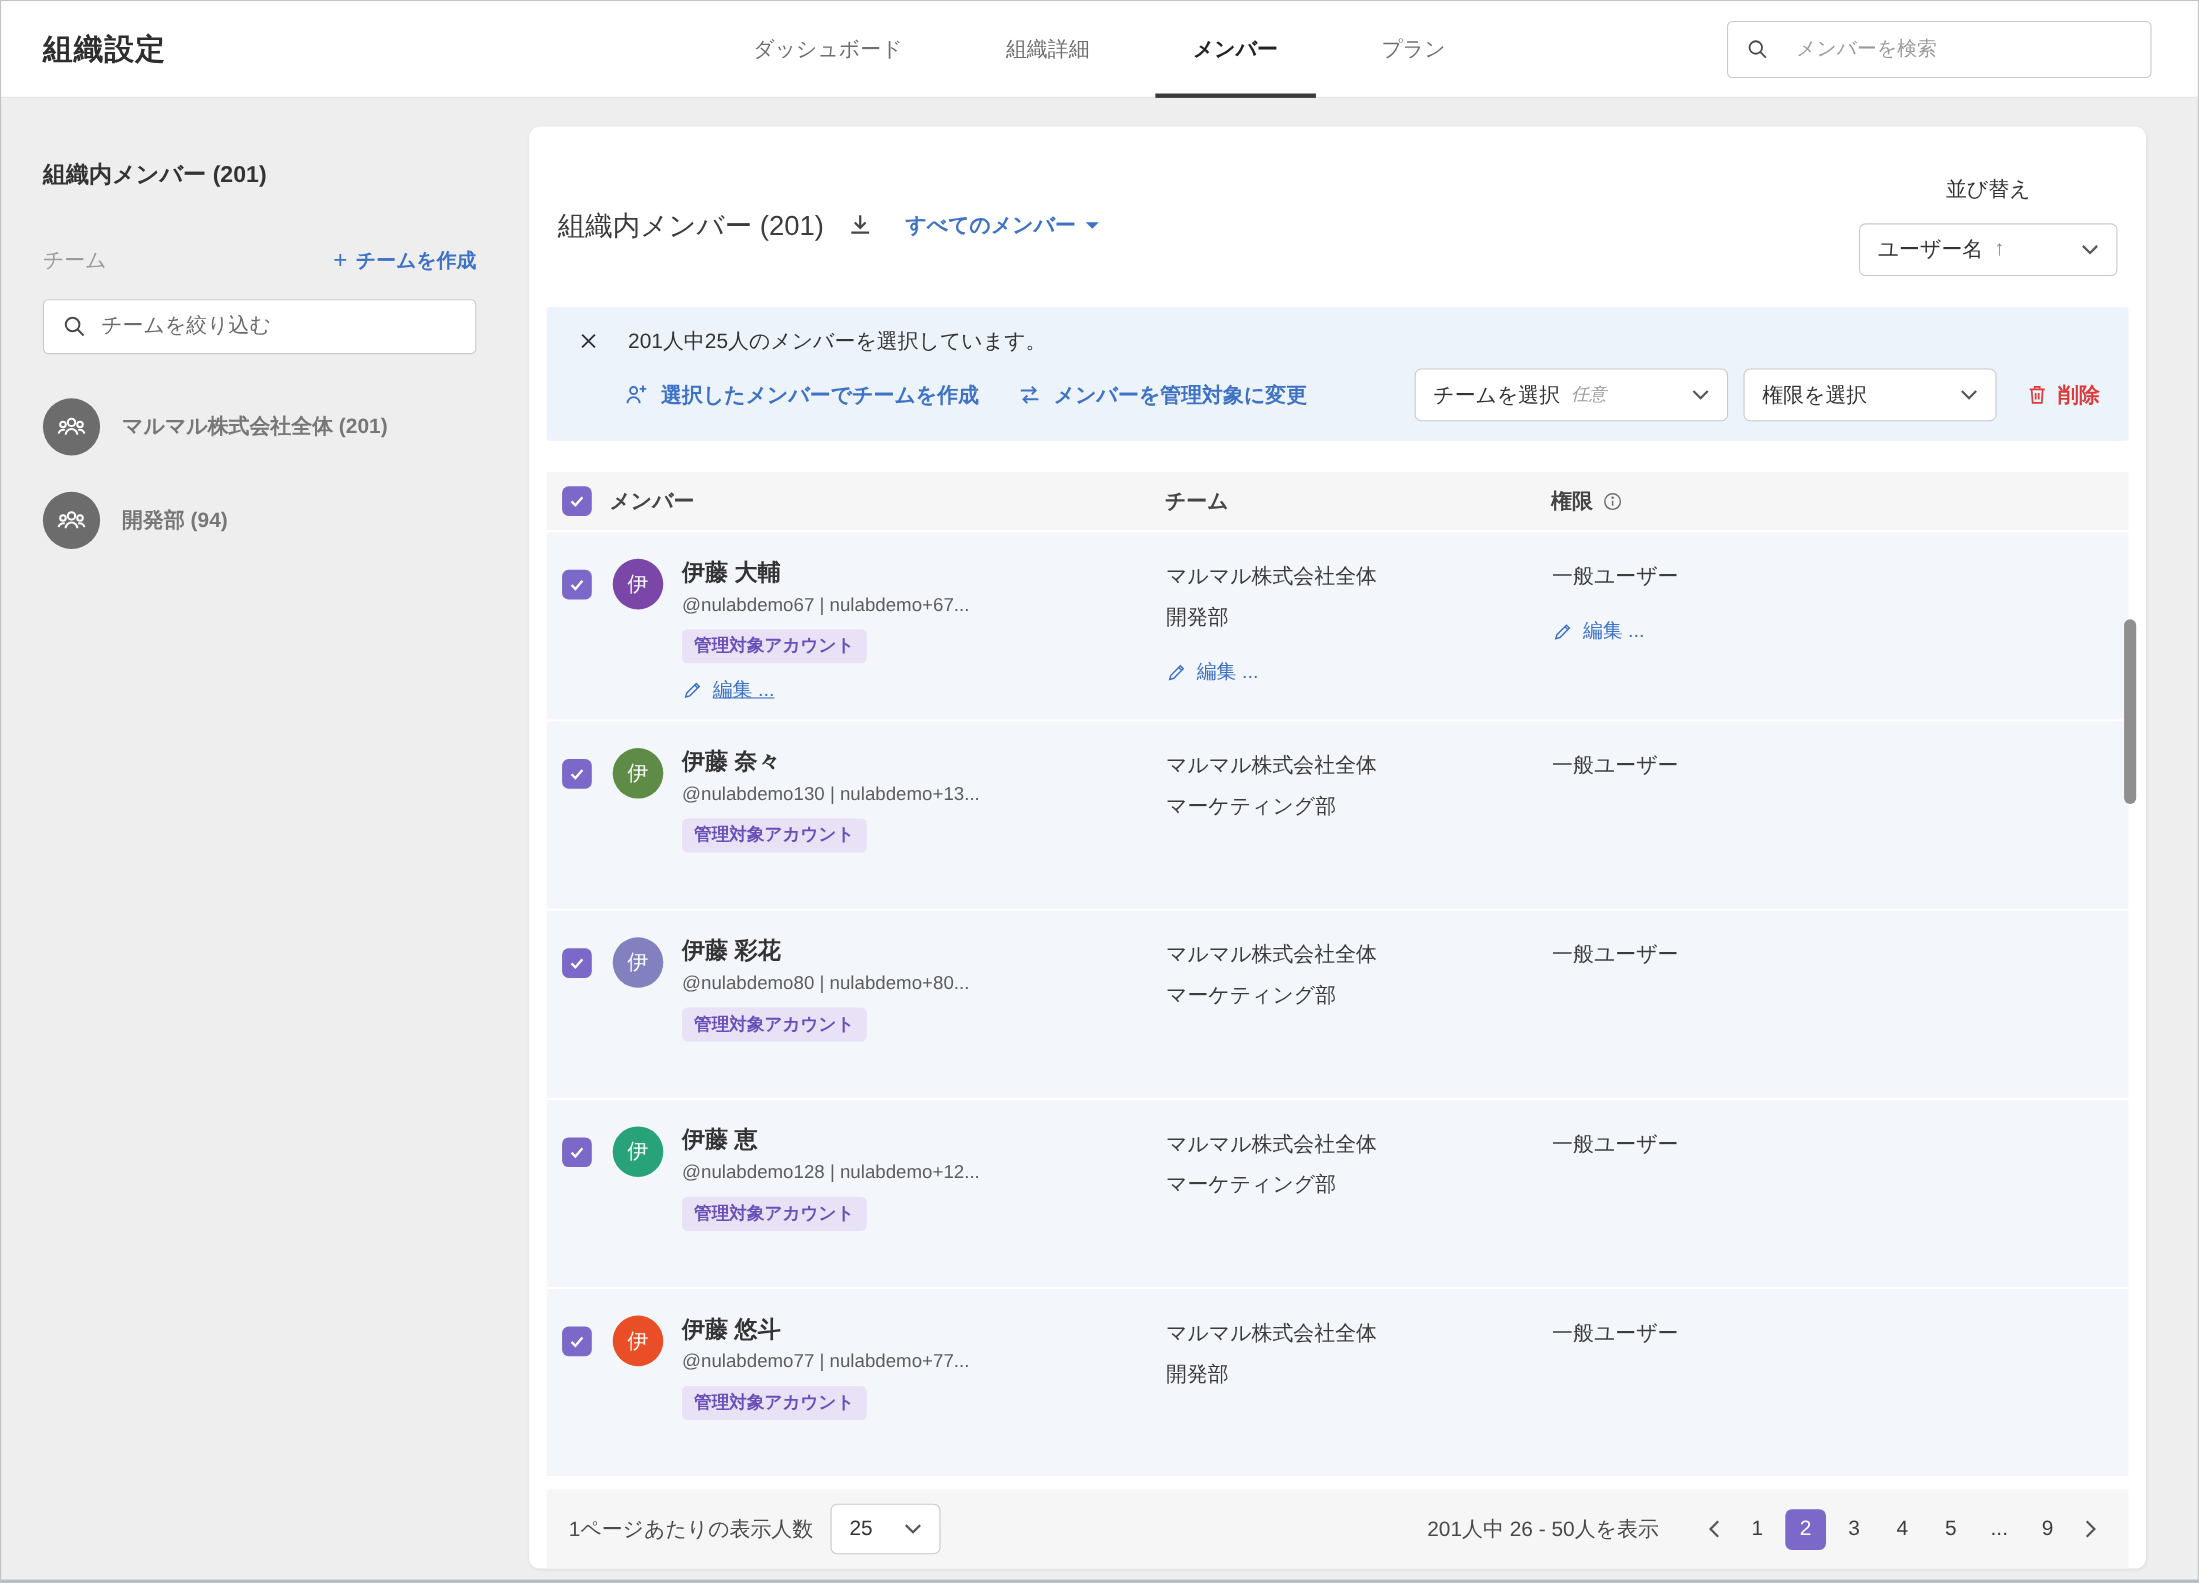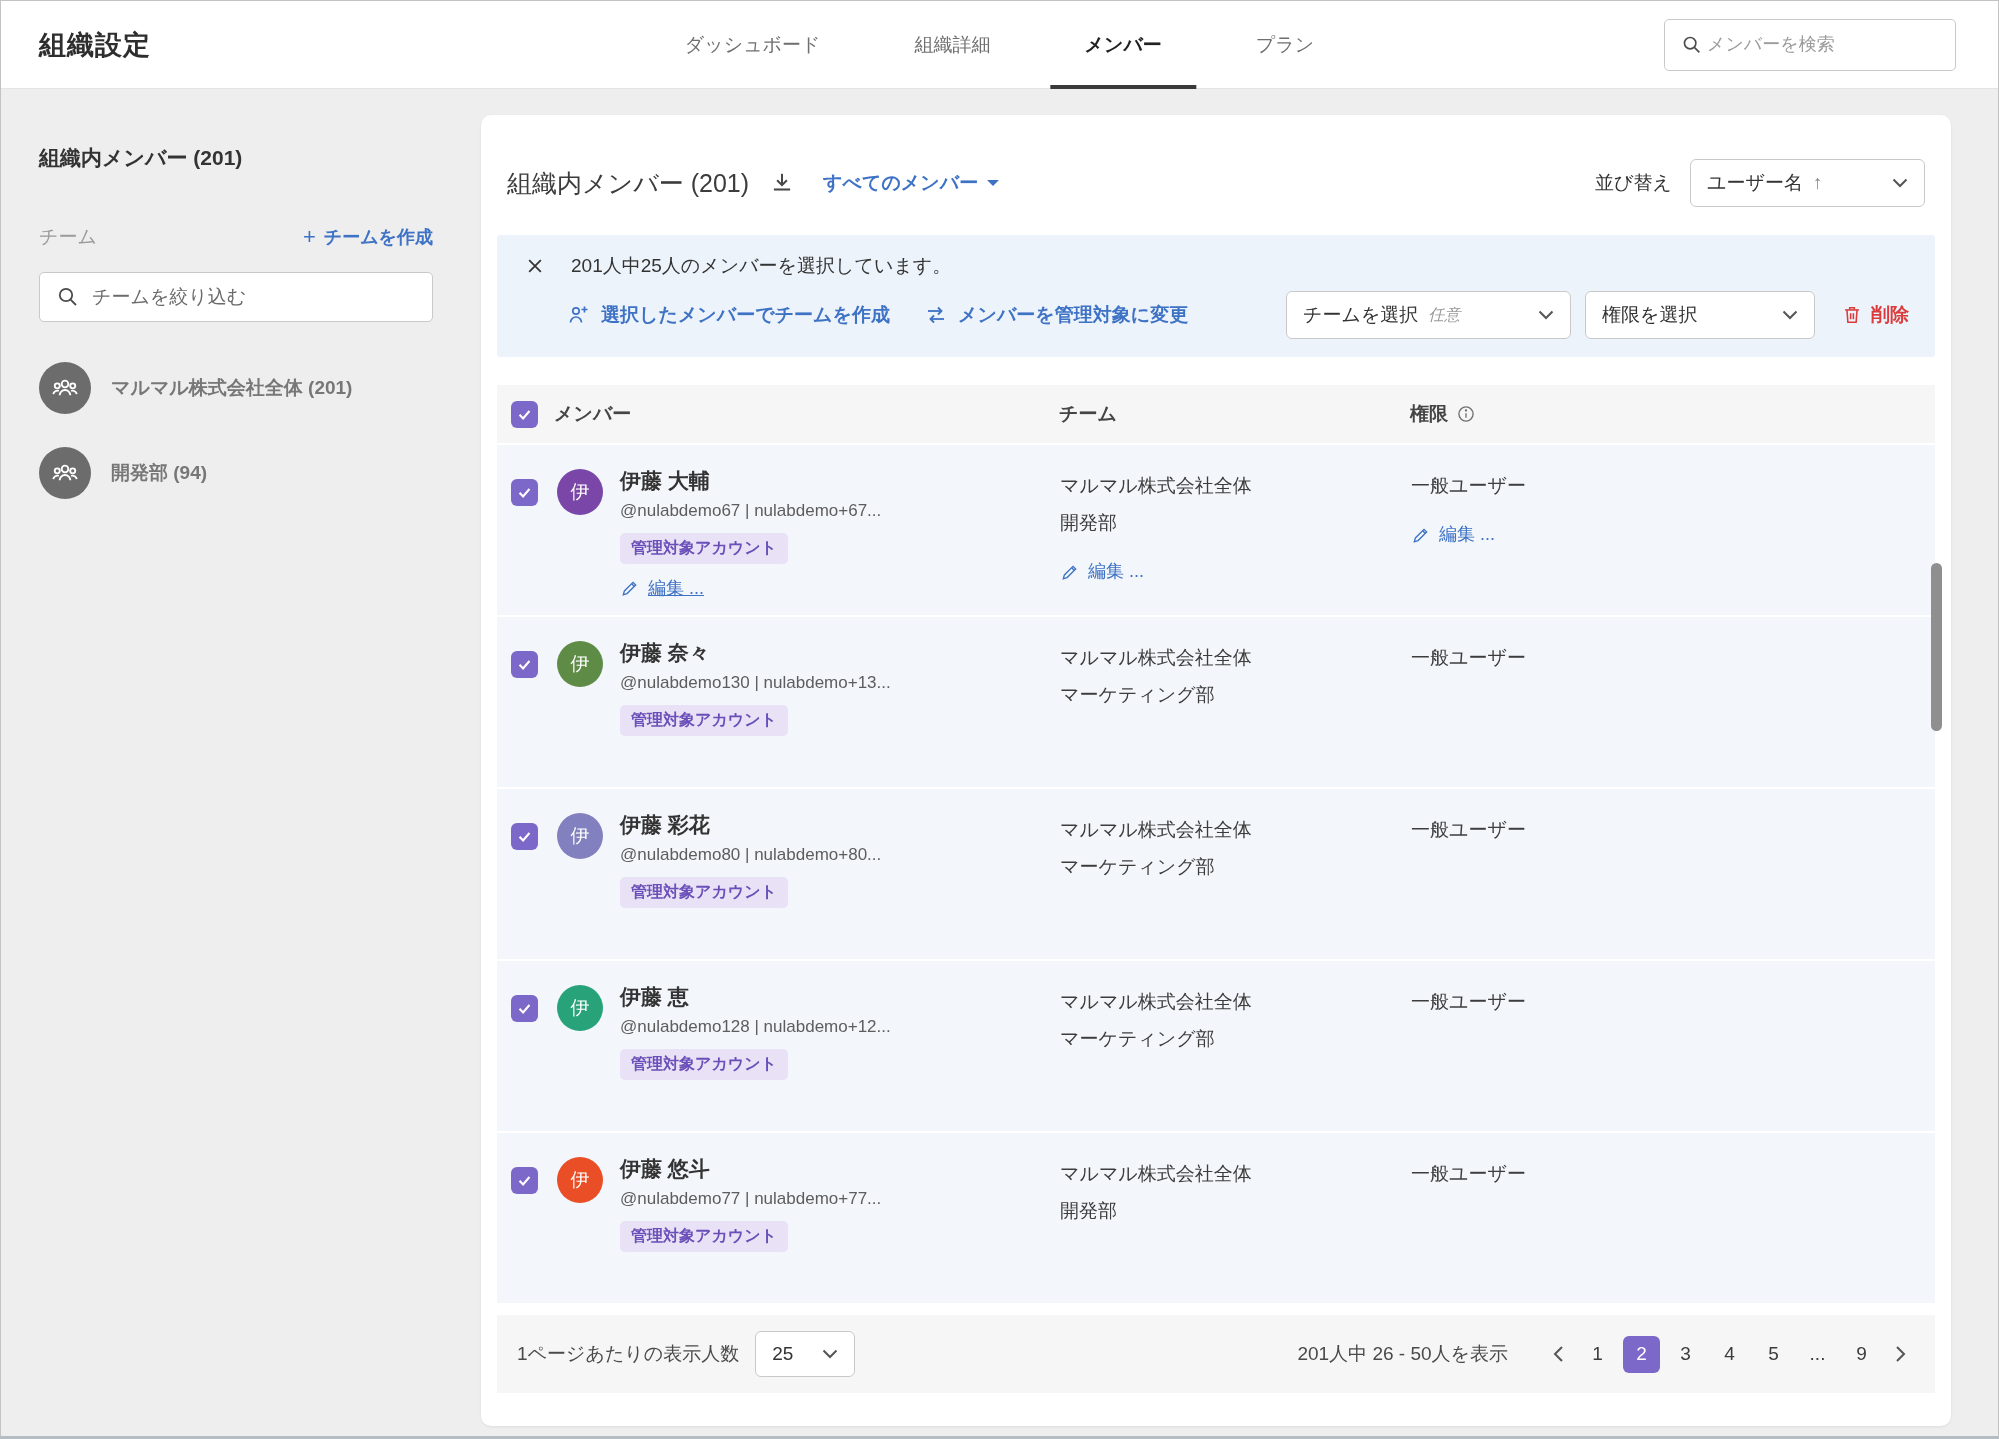--- a/index.html
+++ b/index.html
@@ -38,23 +38,23 @@
     font-size: 19px; color: #6f6f6f;
     cursor: pointer; position: relative; white-space: nowrap;
   }
   .tab.active { color: #222; font-weight: 700; }
   .tab.active::after {
     content: ""; position: absolute; left: 0; right: 0; bottom: -1px;
     height: 4px; background: #3a3a3a;
   }
   .search-box {
     margin-left: auto;
-    width: 292px; height: 52px;
+    width: 386px; height: 52px;
     border: 1px solid #c9c9c9; border-radius: 5px;
-    display: flex; align-items: center; gap: 4px;
+    display: flex; align-items: center; gap: 24px;
     padding: 0 16px; background: #fff;
   }
   .search-box input {
     border: none; outline: none; flex: 1;
     font-size: 18px; color: #333;
     font-family: inherit; background: transparent;
   }
   .search-box input::placeholder { color: #9b9b9b; }
 
   
@@ -103,21 +103,21 @@
   }
   .card-header {
     padding: 44px 26px 28px; display: flex; align-items: center;
   }
   .card-title { font-size: 25px; font-weight: 500; color: #3c3c3c; }
   .download-btn { background:none; border:none; cursor:pointer; margin-left: 20px; display:flex; align-items:center; }
   .filter-link {
     margin-left: 28px; display: flex; align-items: center; gap: 8px;
     font-size: 19px; font-weight: 700; color: #3e72c4; cursor: pointer; text-decoration: none;
   }
-  .sort-area { margin-left: auto; display: flex; align-items: center; gap: 18px; }
+  .sort-area { margin-left: auto; display: flex; align-items: center; gap: 18px; flex-direction: column; }
   .sort-label { font-size: 19px; color: #333; }
   .select {
     background: #fff; border: 1px solid #c9c9c9; border-radius: 6px;
     height: 48px; display: flex; align-items: center;
     padding: 0 16px; gap: 10px; cursor: pointer; font-size: 19px; color: #333;
   }
   .select .chev { margin-left: auto; display: flex; }
   .sort-select { width: 235px; }
   .sort-dir { color: #8a8a8a; font-size: 19px; }
 

